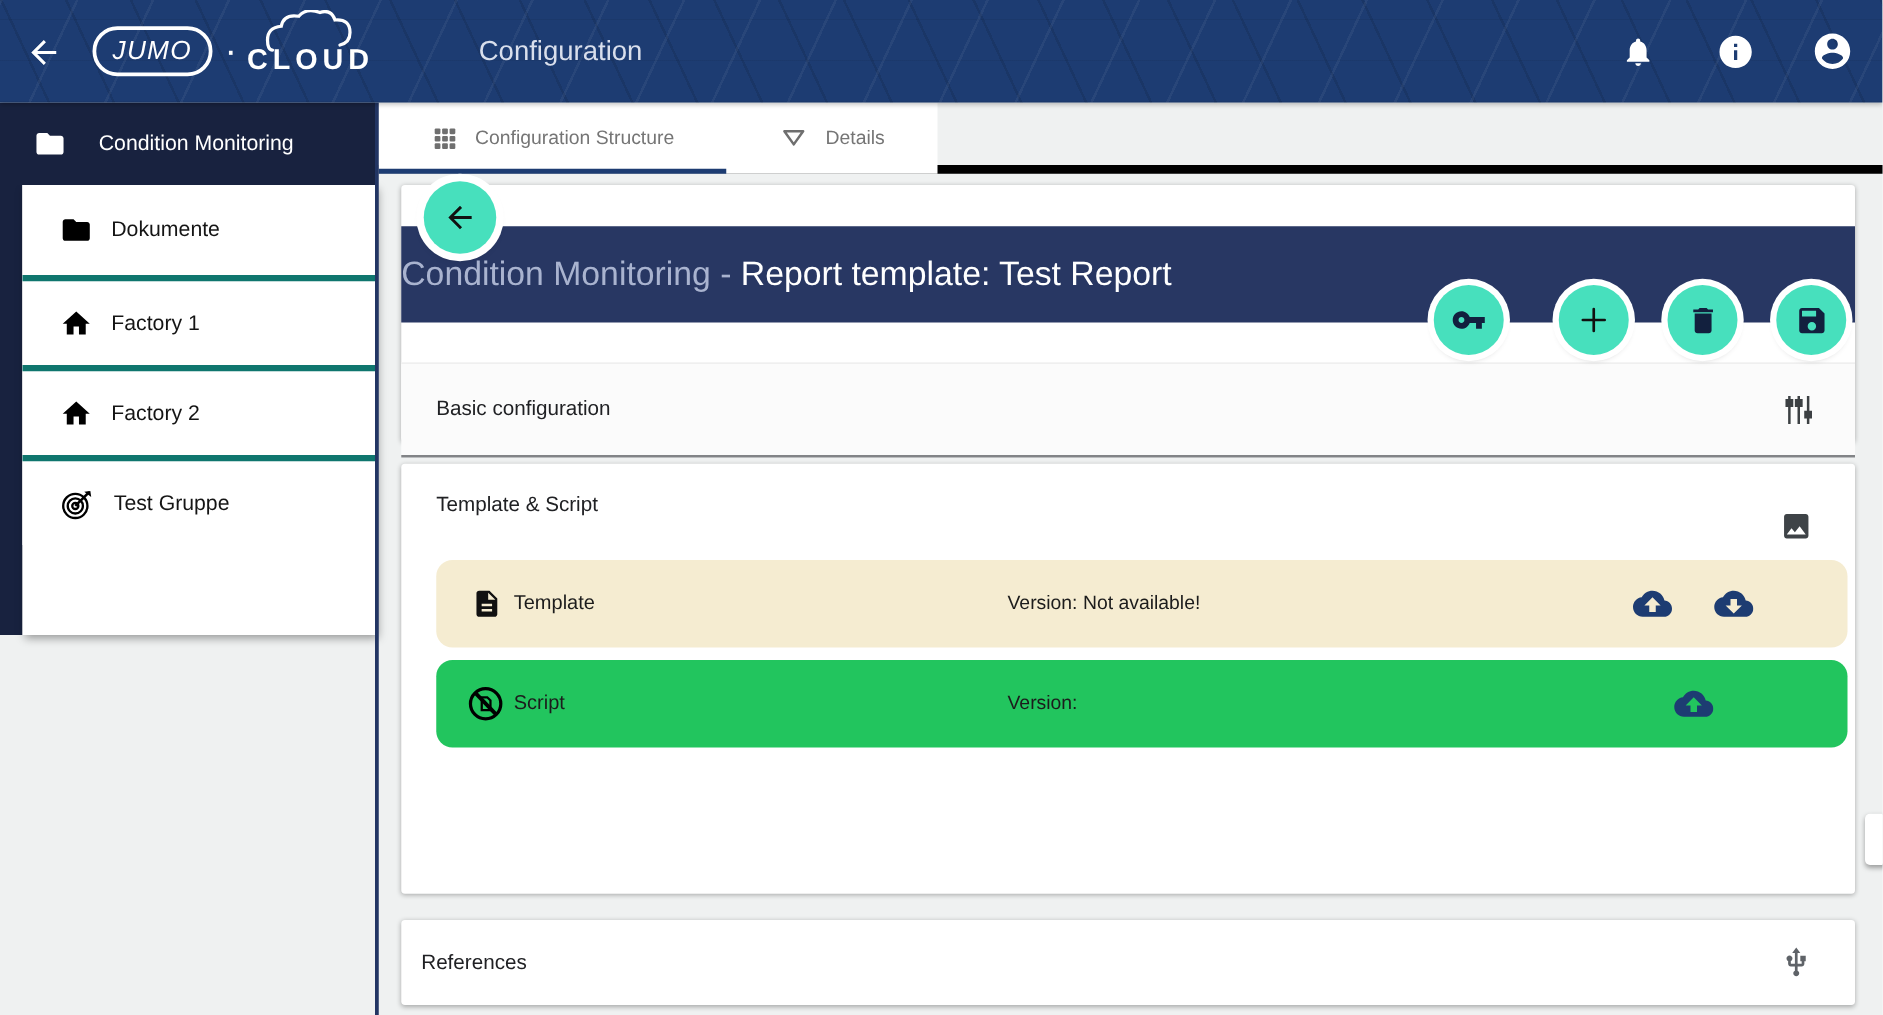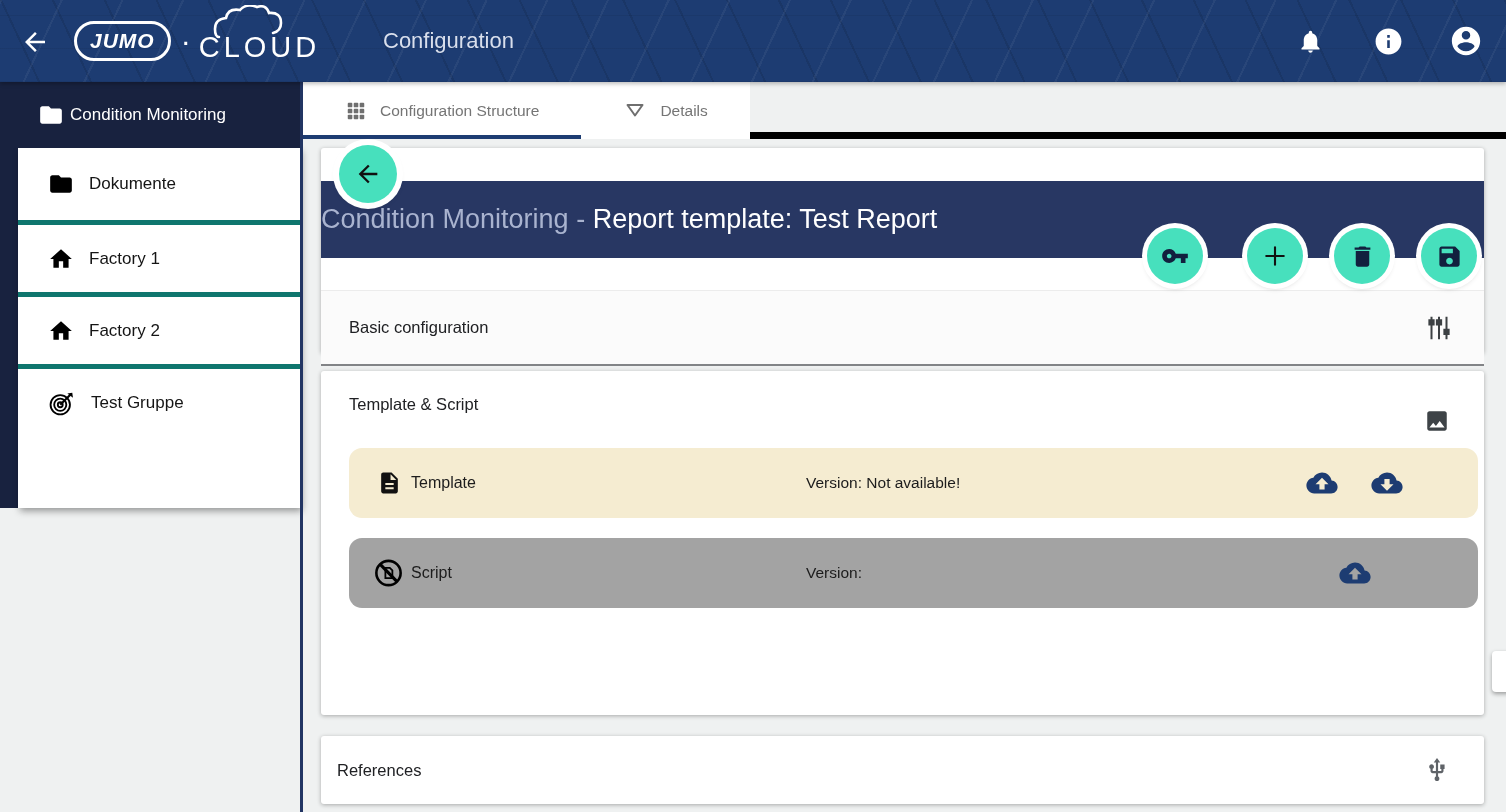--- a/index.html
+++ b/index.html
@@ -8,31 +8,31 @@
 
   
   .topbar { position:absolute; left:0; top:0; width:1506px; height:82px; background:#1d3c72;
     background-image:
       repeating-linear-gradient(115deg, rgba(255,255,255,0.05) 0 2px, transparent 2px 55px),
       repeating-linear-gradient(-115deg, rgba(0,0,0,0.10) 0 2px, transparent 2px 47px),
       repeating-linear-gradient(0deg, rgba(0,0,0,0.06) 0 1px, transparent 1px 33px);
     box-shadow:0 2px 4px rgba(0,0,0,.25); z-index:30; }
   .topbar .back-btn { position:absolute; left:20px; top:25px; width:34px; height:34px; border:none; background:transparent; cursor:pointer; }
   .brand { position:absolute; left:74px; top:14px; height:54px; display:flex; align-items:center; }
-  .jumo-pill { border:3px solid #fff; border-radius:20px; padding:5px 13px; color:#fff; font-weight:700; font-size:21px; letter-spacing:1px; font-style:italic; }
+  .jumo-pill { border:3px solid #fff; border-radius:20px; padding:5px 13px; color:#fff; font-weight:400; font-size:21px; letter-spacing:1px; font-style:italic; }
   .brand .dot { color:#fff; font-size:30px; margin:0 8px 0 10px; }
   .cloud-wrap { position:relative; padding-top:12px; }
-  .cloud-text { color:#fff; font-size:29px; letter-spacing:4px; font-weight:400; }
+  .cloud-text { color:#fff; font-size:23px; letter-spacing:4px; font-weight:700; }
   .cloud-puff { position:absolute; left:14px; top:-14px; }
   .topbar-title { position:absolute; left:383px; top:0; height:82px; display:flex; align-items:center; color:#d9dfec; font-size:22px; }
   .topbar-ic { position:absolute; top:0; height:82px; width:44px; display:flex; align-items:center; justify-content:center; border:none; background:transparent; cursor:pointer; }
   .ic-bell { right:174px; } .ic-info { right:96px; } .ic-account { right:18px; }
 
   
-  .side-head { position:absolute; left:0; top:82px; width:300px; height:66px; background:#18223f; display:flex; align-items:center; padding-left:38px; gap:6px; z-index:20; }
+  .side-head { position:absolute; left:0; top:82px; width:300px; height:66px; background:#18223f; display:flex; align-items:center; padding-left:27px; gap:26px; z-index:20; }
   .side-head-label { color:#fff; font-size:17px; }
   .side-rail { position:absolute; left:0; top:148px; width:18px; height:360px; background:#18223f; z-index:19; }
   .side-card { position:absolute; left:18px; top:148px; width:282px; height:360px; background:#fff; box-shadow:2px 3px 7px rgba(0,0,0,.38); z-index:19; }
   .side-item { position:relative; width:100%; height:72px; display:flex; align-items:center; padding-left:30px; gap:15px; background:#fff; border:none; cursor:pointer; font-family:inherit; }
   .side-item + .side-item { border-top:5px solid #0f766e; }
   .side-item .lbl { font-size:17px; color:#151515; }
   .side-divider { position:absolute; left:300px; top:82px; width:3px; height:730px; background:#223563; z-index:21; }
 
   
   .tabbar { position:absolute; left:303px; top:82px; width:1396px; height:57px; background:#eff1f1; border-bottom:7px solid #000000; z-index:5; }
@@ -56,21 +56,21 @@
   .fab { position:absolute; border:none; border-radius:50%; background:#47e0bd; cursor:pointer; display:flex; align-items:center; justify-content:center; z-index:25; }
   .fab-back { left:339px; top:145px; width:58px; height:58px; box-shadow:0 0 0 6px #fff, 0 3px 7px rgba(0,0,0,.35); }
   .fab-sm { width:56px; height:56px; top:228px; box-shadow:0 0 0 5px #fff, 0 3px 6px rgba(0,0,0,.3); }
   .fab-key { left:1147px; } .fab-add { left:1247px; } .fab-del { left:1334px; } .fab-save { left:1421px; }
 
   
   .card-b { top:371px; height:344px; }
   .sect-title { position:absolute; left:28px; top:24px; font-size:16.5px; color:#202124; }
   .tpl-row { position:absolute; left:28px; width:1129px; height:70px; border-radius:13px; }
   .tpl-row.warning { top:77px; background:#f5ecd1; }
-  .tpl-row.error { top:167px; background:#a3a3a3; }
+  .tpl-row.error { top:157px; background:#22c55e; }
   .tpl-row .row-ic { position:absolute; left:28px; top:50%; transform:translateY(-50%); }
   .tpl-row .lbl { position:absolute; left:62px; top:50%; transform:translateY(-50%); font-size:16px; color:#1c1c1c; }
   .tpl-row .ver { position:absolute; left:457px; top:50%; transform:translateY(-50%); font-size:15.5px; color:#1c1c1c; }
   .cloud-btn { position:absolute; top:50%; transform:translateY(-50%); width:34px; height:28px; border:none; background:transparent; cursor:pointer; }
   .cb-up-w { left:957px; } .cb-down-w { left:1022px; } .cb-up-e { left:990px; }
   .btn { position:absolute; top:280px; height:41px; border:none; border-radius:4px; font-size:15px; color:#3c4043; font-family:inherit; cursor:pointer; }
   .btn.raised { background:#fff; box-shadow:0 2px 4px rgba(0,0,0,.35); }
   .btn-basic { left:1171px; width:86px; }
 
   

